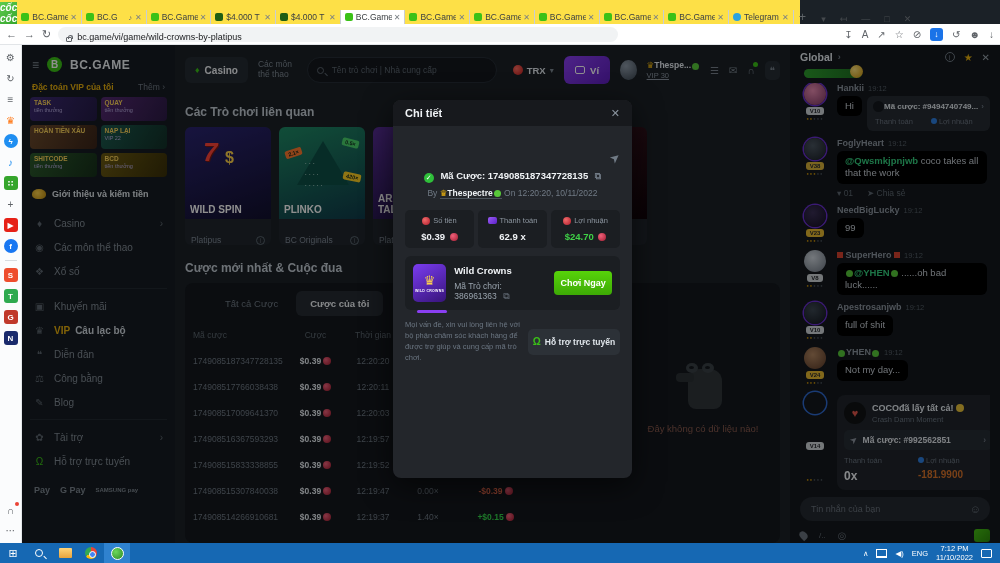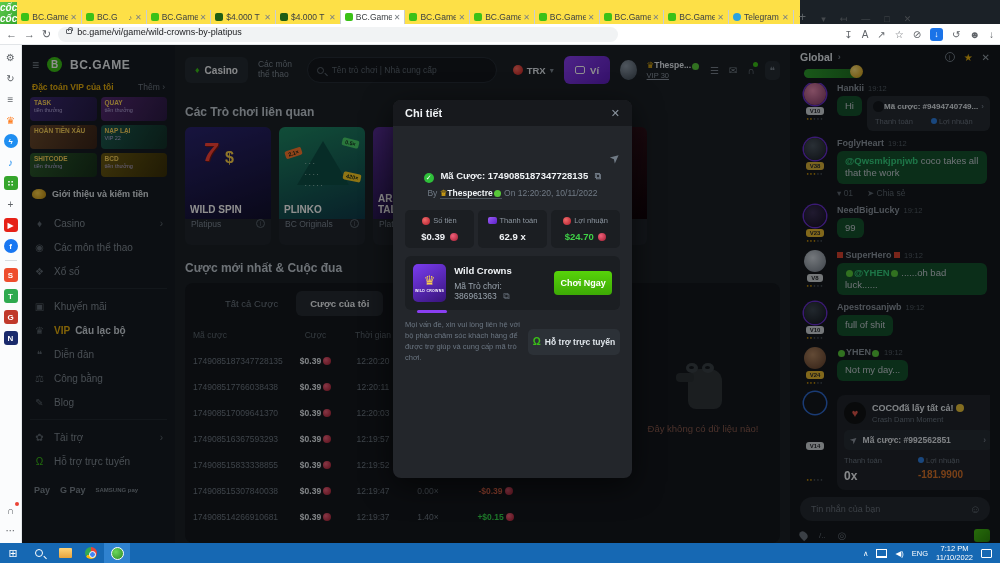--- a/index.html
+++ b/index.html
@@ -15,21 +15,21 @@
   .fav{flex:0 0 8px;width:8px;height:8px;border-radius:2px;background:#3bc117;margin-right:3px;}
   .fav.dark{background:#1e5e14;}
   .fav.tg{background:#2aa3e0;border-radius:50%;}
   .tlabel{flex:1;overflow:hidden;text-overflow:clip;}
   .tclose{flex:0 0 auto;color:#7a8085;font-size:8px;margin-left:2px;}
   .audio{font-size:7px;color:#5f6469;margin-right:1px;}
   .newtab{width:18px;display:flex;align-items:center;justify-content:center;color:#5f6469;font-size:12px;}
   .wctrls{margin-left:auto;display:flex;align-items:center;gap:14px;padding:0 10px;color:#45494d;font-size:9px;}
   #navbar{position:absolute;left:0;top:24px;width:1000px;height:21px;background:#ffffff;border-bottom:1px solid #e2e5e8;display:flex;align-items:center;padding:0 6px;gap:7px;}
   .navic{color:#5f6368;font-size:11px;line-height:1;}
-  .urlbox{flex:1;height:15px;background:#f1f3f4;border-radius:8px;display:flex;align-items:flex-start;padding:0 8px;gap:5px;max-width:560px;}
+  .urlbox{flex:1;height:15px;background:#f1f3f4;border-radius:8px;display:flex;align-items:flex-end;padding:0 8px;gap:5px;max-width:560px;}
   .lock{width:6px;height:5px;border:1px solid #5f6368;border-radius:1px;position:relative;margin-top:2px;}
   .lock::before{content:"";position:absolute;left:0.5px;top:-3px;width:3px;height:3px;border:1px solid #5f6368;border-bottom:0;border-radius:3px 3px 0 0;}
   .url{font-size:9px;color:#202124;}
   .toolics{margin-left:auto;display:flex;align-items:center;gap:9px;color:#5f6368;font-size:10px;}
   .dlbtn{width:13px;height:13px;background:#1a73e8;border-radius:3px;color:#fff;font-size:9px;display:flex;align-items:center;justify-content:center;}
 
   
   #workspace{position:absolute;left:0;top:45px;width:1000px;height:498px;}
   #ccbar{position:absolute;left:0;top:0;width:22px;height:498px;background:#fbfcfd;border-right:1px solid #e4e7ea;display:flex;flex-direction:column;align-items:center;padding-top:5px;gap:7px;z-index:8;}
   .ccic{width:14px;height:14px;display:flex;align-items:center;justify-content:center;font-size:10px;color:#5f6368;border-radius:3px;position:relative;}
@@ -111,21 +111,21 @@
   .t-dark2{background:linear-gradient(160deg,#3a1420,#100409);}
   .tname{position:absolute;left:5px;bottom:4px;color:#fff;font-weight:bold;font-size:10px;line-height:1.05;width:70px;}
   .seven{position:absolute;left:18px;top:10px;color:#ff4438;font-size:26px;font-weight:bold;text-shadow:1px 1px 0 #7a1a10;font-style:italic;}
   .sevenS{position:absolute;left:40px;top:22px;color:#ffd24a;font-size:16px;font-weight:bold;}
   .ptri{position:absolute;left:18px;top:14px;width:0;height:0;border-left:26px solid transparent;border-right:26px solid transparent;border-bottom:44px solid #0e4f46;}
   .pdots{position:absolute;left:26px;top:30px;color:#cfe8df;font-size:7px;letter-spacing:2px;line-height:1.6;}
   .pbadge{position:absolute;font-size:5.5px;font-weight:bold;color:#10251c;padding:1px 3px;border-radius:2px;}
   .pb1{left:6px;top:22px;background:#ff7a2f;transform:rotate(-18deg);}
   .pb2{right:6px;top:12px;background:#4ad36b;transform:rotate(14deg);}
   .pb3{right:4px;top:46px;background:#ffd024;transform:rotate(12deg);}
-  .tmeta{height:26px;display:flex;align-items:flex-start;padding:0 6px;color:#7f8995;font-size:8.5px;gap:17px;}
+  .tmeta{height:26px;display:flex;align-items:flex-end;padding:0 6px;color:#7f8995;font-size:8.5px;gap:17px;}
   .info{margin-left:auto;width:9px;height:9px;border:1px solid #5c6670;border-radius:50%;font-size:6.5px;display:flex;align-items:center;justify-content:center;color:#5c6670;}
 
   .betcard{margin-top:8px;background:#14181d;border-radius:8px;padding:8px 8px 0;height:260px;position:relative;}
   .bettabs{display:flex;gap:4px;margin-bottom:6px;margin-left:18px;}
   .btab{color:#717b86;font-size:9.5px;padding:7px 14px;border-radius:6px;white-space:nowrap;}
   .btab.on{background:#262c33;color:#eef2f5;font-weight:bold;}
   .tblhead,.tblrow{display:grid;grid-template-columns:95px 55px 60px 50px 85px;align-items:center;height:26px;}
   .tblhead{color:#5d6770;font-size:8.5px;}
   .tblrow{color:#6f7984;font-size:8.5px;}
   .cid{overflow:hidden;white-space:nowrap;}
@@ -194,21 +194,21 @@
   .ring-b{box-shadow:0 0 0 1.5px #2f6ad0;}
   .lvl{margin-top:2px;font-size:6px;font-weight:bold;color:#26292d;padding:0 4px;border-radius:3px;line-height:8px;}
   .lvl.silver{background:#cfd4d8;}
   .lvl.gold{background:#e8b931;}
   .lvl.tan{background:#d9b23a;}
   .stars{margin-top:1px;font-size:4px;letter-spacing:1px;color:#4a525a;}
   .stars b{color:#c9920a;}
   .mcol{flex:1;min-width:0;}
   .mname{color:#8d96a0;font-size:9px;font-weight:bold;}
   .mtime{color:#555e67;font-size:7.5px;font-weight:normal;margin-left:4px;}
-  .bub{display:inline-block;background:#14532d;color:#c6cdd4;font-size:9.5px;padding:4px 8px;border-radius:6px;margin-top:3px;max-width:150px;line-height:1.3;}
+  .bub{display:inline-block;background:#000000;color:#c6cdd4;font-size:9.5px;padding:4px 8px;border-radius:6px;margin-top:3px;max-width:150px;line-height:1.3;}
   .mention{color:#35d07f;font-weight:bold;}
   .redsq{display:inline-block;width:6px;height:6px;background:#d8422f;vertical-align:0;}
   .bcard{margin-top:3px;background:#262c33;border-radius:6px;padding:5px 6px;width:148px;}
   .bcard .r1{display:flex;align-items:center;color:#dfe5ea;font-size:8px;font-weight:bold;}
   .bcard .dot{width:11px;height:11px;border-radius:50%;background:#14181d;}
   .bcard .r2{display:flex;gap:18px;color:#6b7480;font-size:7.5px;margin-top:5px;padding-left:2px;}
   .bluedot{display:inline-block;width:6px;height:6px;border-radius:50%;background:#2e7fe0;vertical-align:0;margin-right:2px;}
   .actrow{display:flex;gap:14px;color:#5d6770;font-size:8.5px;margin-top:4px;}
   .ccard{margin-top:3px;background:#20252b;border-radius:8px;padding:7px;width:162px;}
   .ccard .top{display:flex;gap:6px;align-items:center;}

